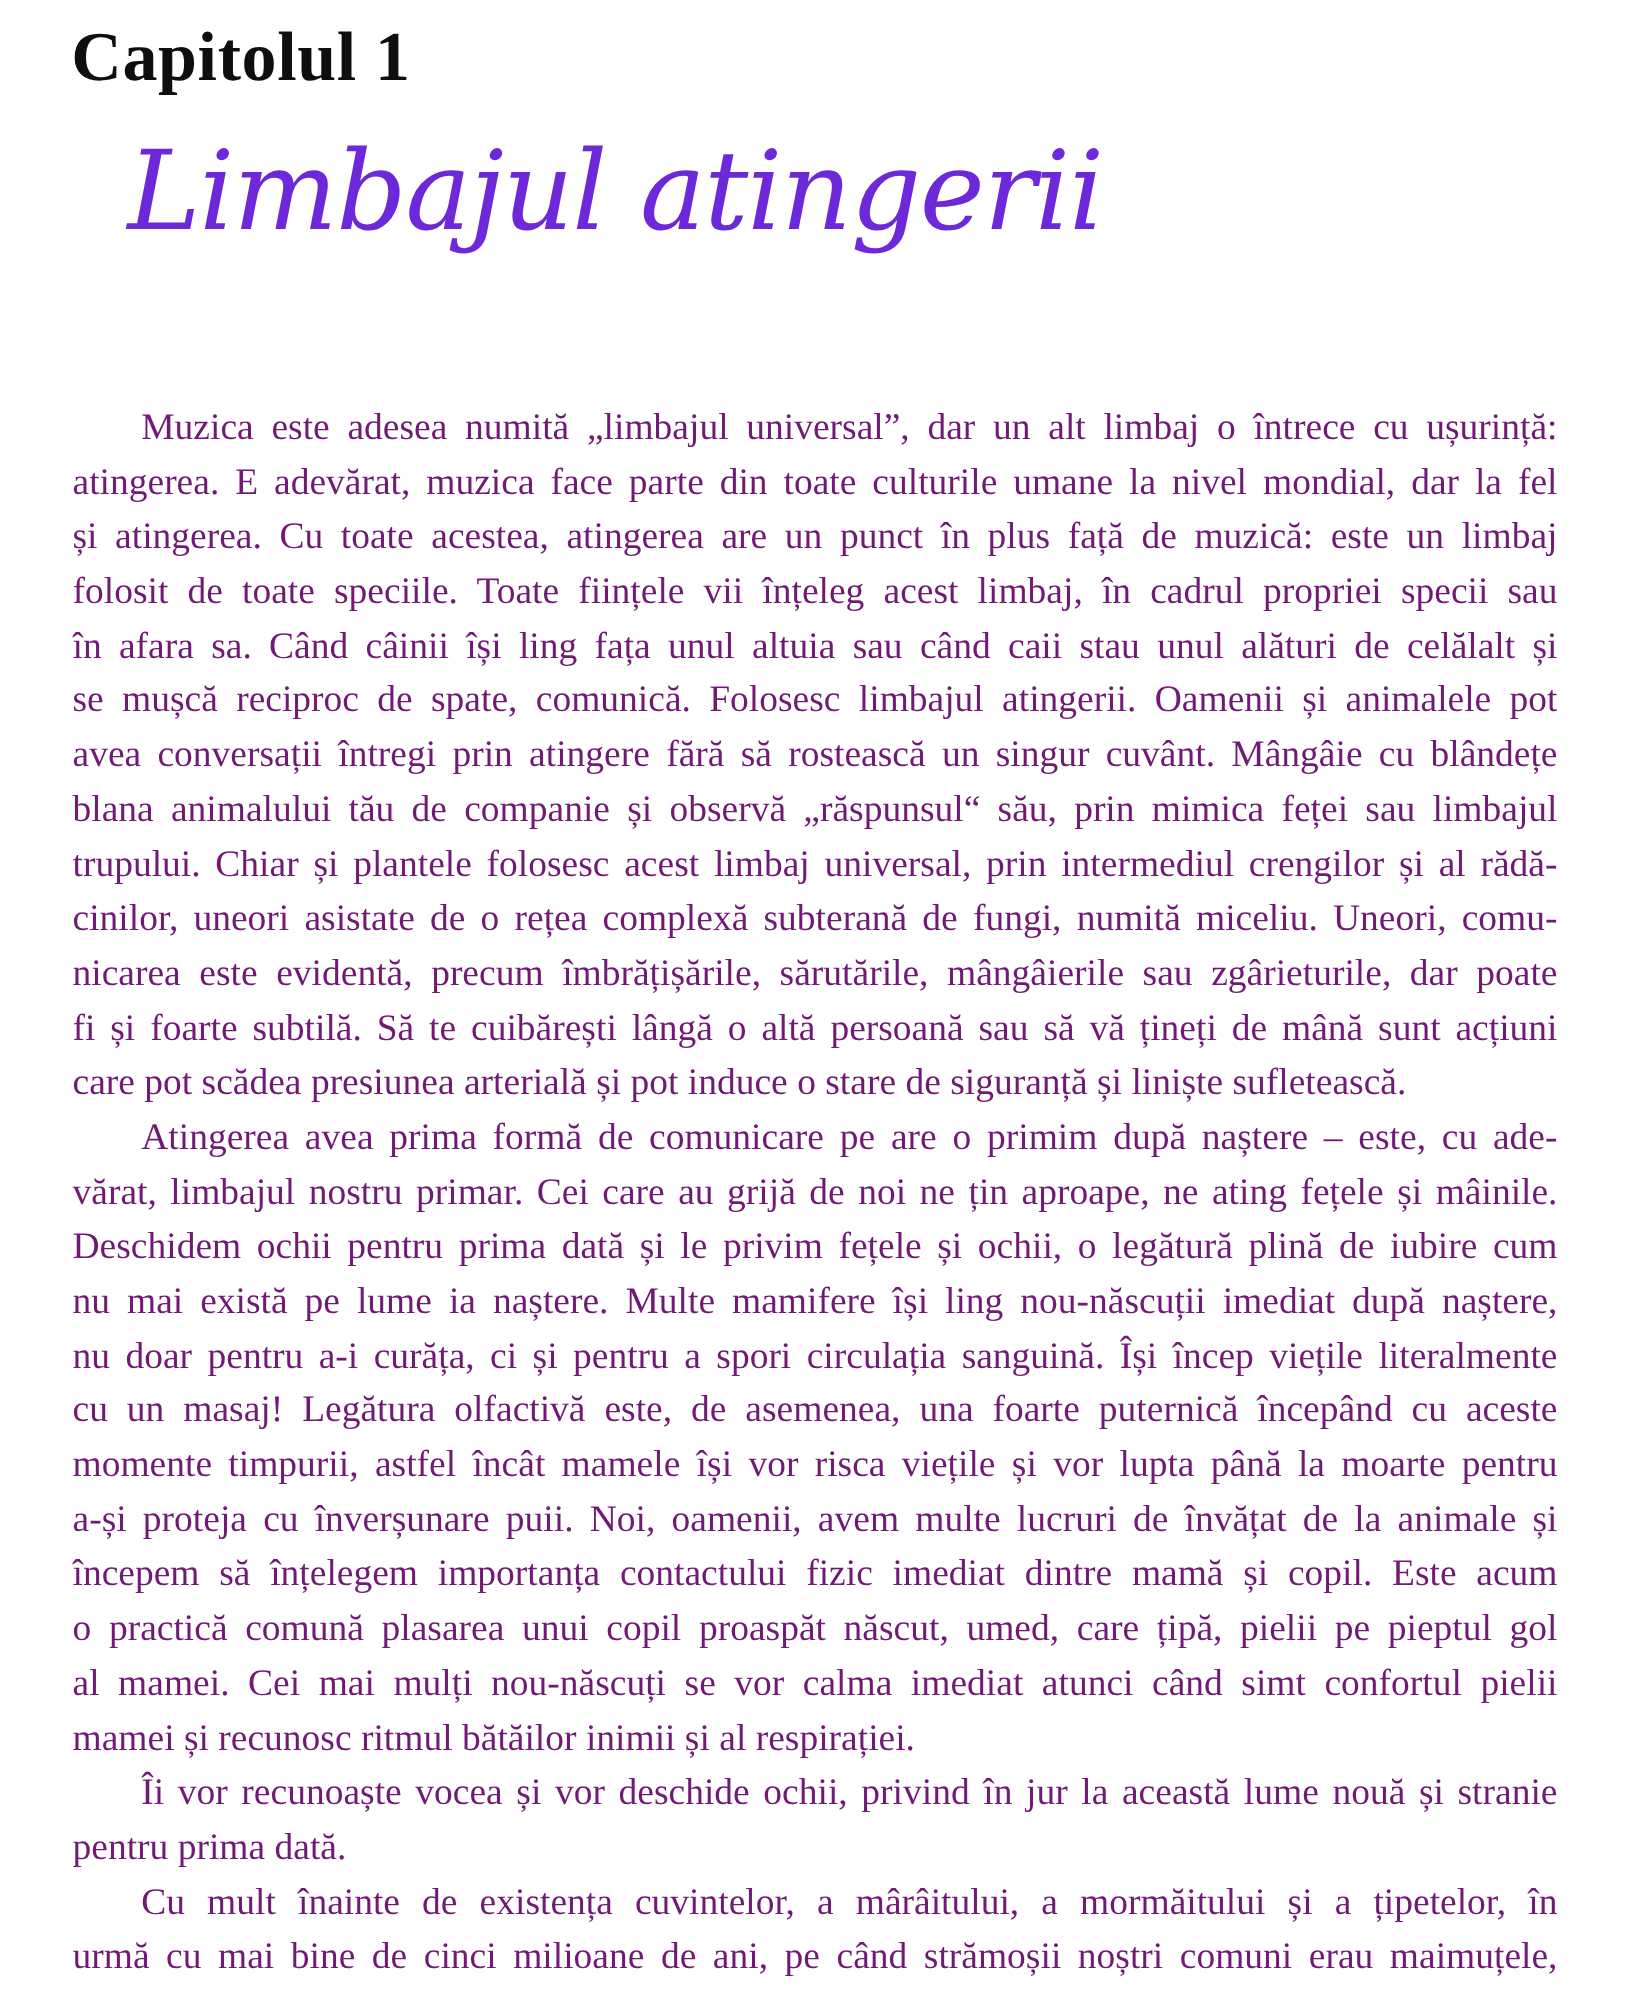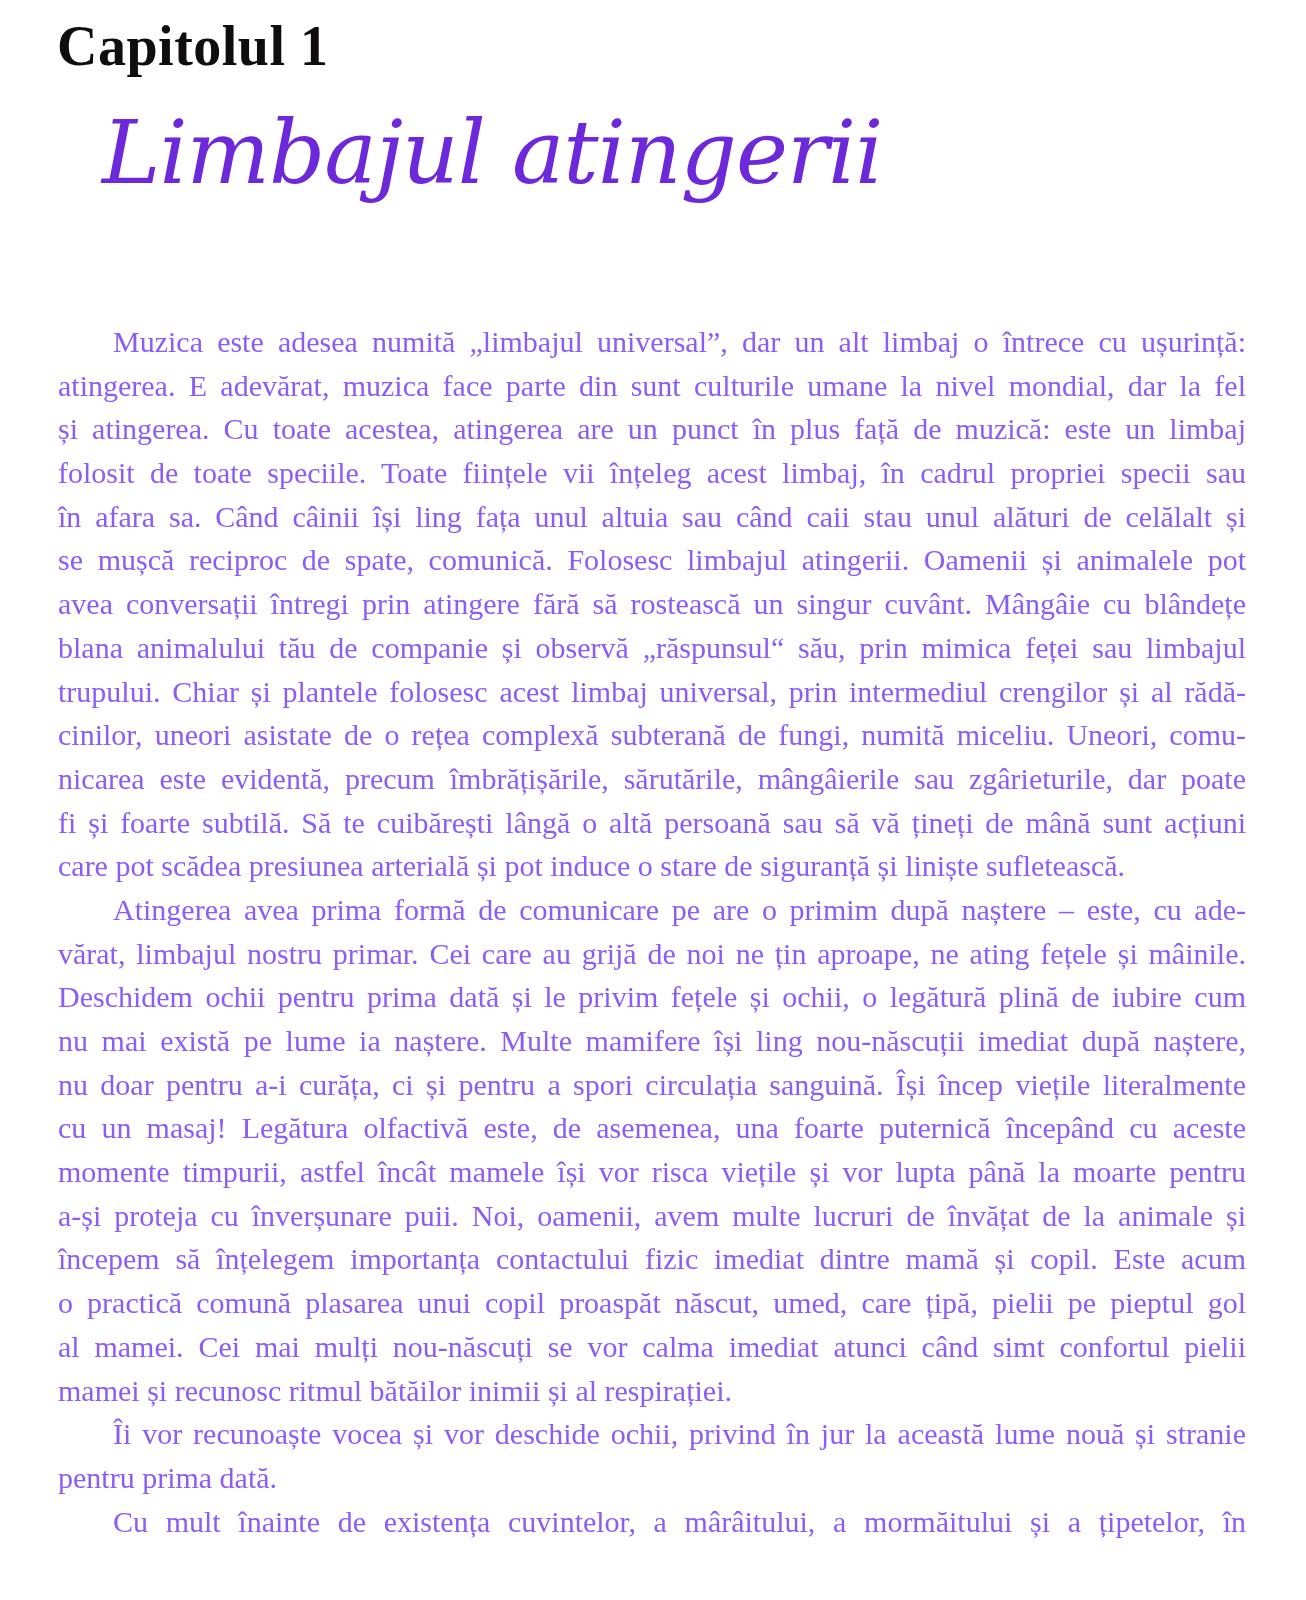--- a/index.html
+++ b/index.html
@@ -38,21 +38,21 @@
     color: #6d28d9;
     letter-spacing: -1px;
   }
   .text-block {
     position: absolute;
     left: 58px;
     top: 320px;
     width: 1188px;
     font-size: 30px;
     line-height: 43.7px;
-    color: #8b5cf6;
+    color: #701a75;
   }
   .paragraph {
     margin: 0;
     padding: 0;
   }
   .line {
     text-align: justify;
     text-align-last: justify;
     height: 43.7px;
     overflow: hidden;
@@ -67,21 +67,21 @@
 </style>
 </head>
 <body>
 
 <div class="page">
   <div class="chapter-label">Capitolul 1</div>
   <div class="chapter-title">Limbajul atingerii</div>
   <div class="text-block">
       <div class="paragraph">
         <div class="line first">Muzica este adesea numită „limbajul universal”, dar un alt limbaj o întrece cu ușurință:</div>
-        <div class="line">atingerea. E adevărat, muzica face parte din sunt culturile umane la nivel mondial, dar la fel</div>
+        <div class="line">atingerea. E adevărat, muzica face parte din toate culturile umane la nivel mondial, dar la fel</div>
         <div class="line">și atingerea. Cu toate acestea, atingerea are un punct în plus față de muzică: este un limbaj</div>
         <div class="line">folosit de toate speciile. Toate ființele vii înțeleg acest limbaj, în cadrul propriei specii sau</div>
         <div class="line">în afara sa. Când câinii își ling fața unul altuia sau când caii stau unul alături de celălalt și</div>
         <div class="line">se mușcă reciproc de spate, comunică. Folosesc limbajul atingerii. Oamenii și animalele pot</div>
         <div class="line">avea conversații întregi prin atingere fără să rostească un singur cuvânt. Mângâie cu blândețe</div>
         <div class="line">blana animalului tău de companie și observă „răspunsul“ său, prin mimica feței sau limbajul</div>
         <div class="line">trupului. Chiar și plantele folosesc acest limbaj universal, prin intermediul crengilor și al rădă-</div>
         <div class="line">cinilor, uneori asistate de o rețea complexă subterană de fungi, numită miceliu. Uneori, comu-</div>
         <div class="line">nicarea este evidentă, precum îmbrățișările, sărutările, mângâierile sau zgârieturile, dar poate</div>
         <div class="line">fi și foarte subtilă. Să te cuibărești lângă o altă persoană sau să vă țineți de mână sunt acțiuni</div>
@@ -100,15 +100,16 @@
         <div class="line">o practică comună plasarea unui copil proaspăt născut, umed, care țipă, pielii pe pieptul gol</div>
         <div class="line">al mamei. Cei mai mulți nou-născuți se vor calma imediat atunci când simt confortul pielii</div>
         <div class="line last">mamei și recunosc ritmul bătăilor inimii și al respirației.</div>
       </div>
       <div class="paragraph">
         <div class="line first">Îi vor recunoaște vocea și vor deschide ochii, privind în jur la această lume nouă și stranie</div>
         <div class="line last">pentru prima dată.</div>
       </div>
       <div class="paragraph">
         <div class="line first">Cu mult înainte de existența cuvintelor, a mârâitului, a mormăitului și a țipetelor, în</div>
+        <div class="line">urmă cu mai bine de cinci milioane de ani, pe când strămoșii noștri comuni erau maimuțele,</div>
       </div>
     </div>
 </div>
 
 </body></html>

